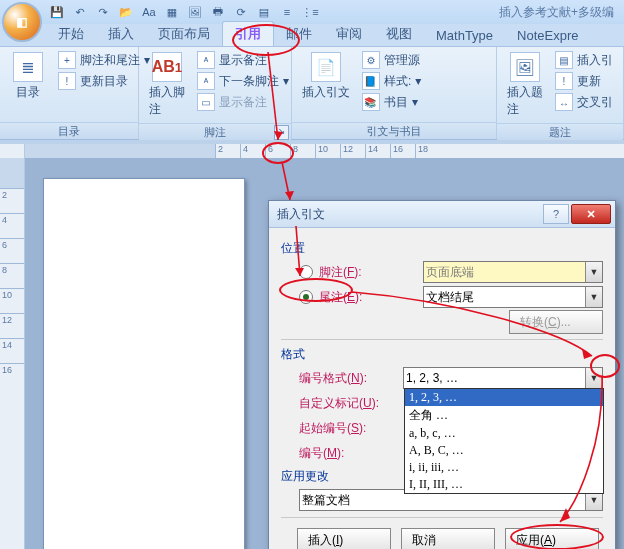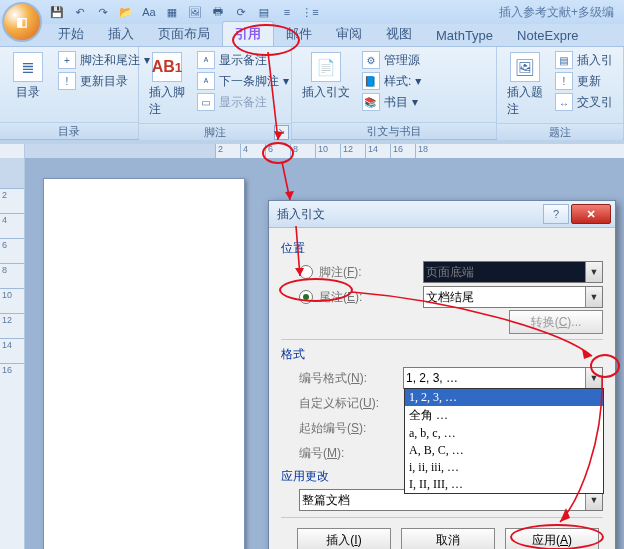--- a/index.html
+++ b/index.html
@@ -39,27 +39,27 @@
 .page{position:absolute;left:18px;top:20px;width:200px;height:600px;background:#fff;border:1px solid #7a94b7;box-shadow:2px 2px 4px rgba(0,0,0,.3)}
 
 .dialog{position:absolute;left:268px;top:200px;width:346px;background:#f0f0f0;border:1px solid #6d86a8;box-shadow:3px 3px 8px rgba(0,0,0,.4);font-family:SimSun,Arial}
 .dlg-title{height:26px;background:linear-gradient(#eaf3fc,#cfe0f3);display:flex;align-items:center;padding:0 4px;color:#2a4a77;font-size:12px;border-bottom:1px solid #a9c1df}
 .dlg-title-text{flex:1;padding-left:4px}
 .dlg-tbtn{width:24px;height:18px;margin-left:2px;border:1px solid #9fb8d6;background:linear-gradient(#f7fbff,#d9e7f6);display:flex;align-items:center;justify-content:center;font-size:11px;color:#4a6a95}
 .dlg-close{background:linear-gradient(#f17e74,#c2281e);color:#fff;border-color:#902018;width:38px;border-radius:2px;font-weight:bold}
 .dlg-body{padding:8px 12px 10px}
 .section-label{color:#003399;margin:4px 0 4px}
 .row{display:flex;align-items:center;margin:3px 0 3px 18px;height:22px}
-.row-label{width:104px;color:#737373}
+.row-label{width:104px;color:#be185d}
 .radio{width:12px;height:12px;border:1px solid #777;border-radius:50%;margin-right:6px;display:inline-flex;align-items:center;justify-content:center;background:#fff}
 .radio.checked::after{content:"";width:6px;height:6px;background:#2a6d2a;border-radius:50%}
 .dd{flex:1;height:20px;border:1px solid #7a7a7a;background:#fff;display:flex;align-items:center;padding:0 2px;font-size:12px;position:relative}
-.dd.disabled{background:#0f172a;color:#7c7c7c}
+.dd.disabled{background:#fef9c3;color:#7c7c7c}
 .dd-arrow{position:absolute;right:0;top:0;width:16px;height:100%;border-left:1px solid #888;background:linear-gradient(#f4f4f4,#d9d9d9);display:flex;align-items:center;justify-content:center;font-size:9px;color:#333}
-.btn{height:22px;border:1px solid #888;background:linear-gradient(#fefefe,#e4e4e4);padding:0 10px;font-size:12px;display:inline-flex;align-items:center;justify-content:center;min-width:72px}
+.btn{height:22px;border:1px solid #888;background:linear-gradient(#fefefe,#e4e4e4);padding:0 10px;font-size:12px;display:inline-flex;align-items:center;min-width:72px}
 .btn.disabled{color:#9a9a9a}
 .dlg-divider{border-top:1px solid #c9c9c9;margin:6px 0}
 .dropdown-list{position:absolute;left:0;top:20px;width:100%;border:1px solid #333;background:#fff;z-index:5}
 .dropdown-list div{padding:1px 4px;font-family:SimSun;font-size:12px}
 .dropdown-list .sel{background:#316ac5;color:#fff}
 .dlg-buttons{display:flex;gap:10px;justify-content:flex-end;margin-top:10px;padding:0 4px}
 .u{text-decoration:underline}
 
 .anno{position:absolute;pointer-events:none;z-index:50}
 .ellipse{border:2px solid #e01020;border-radius:50%}

